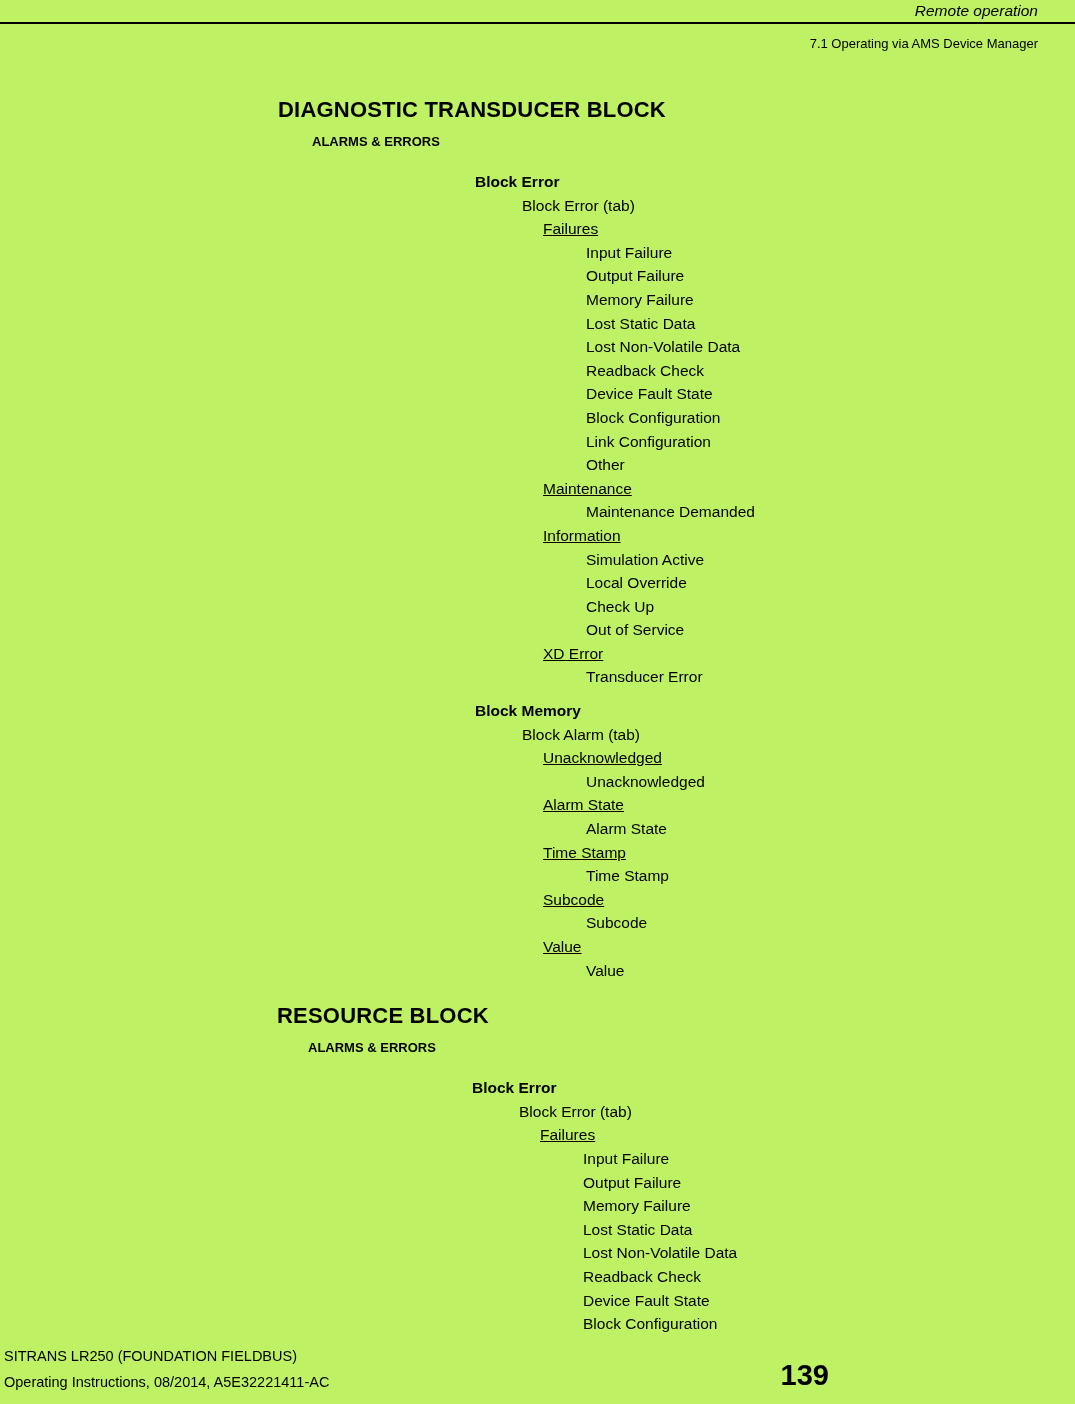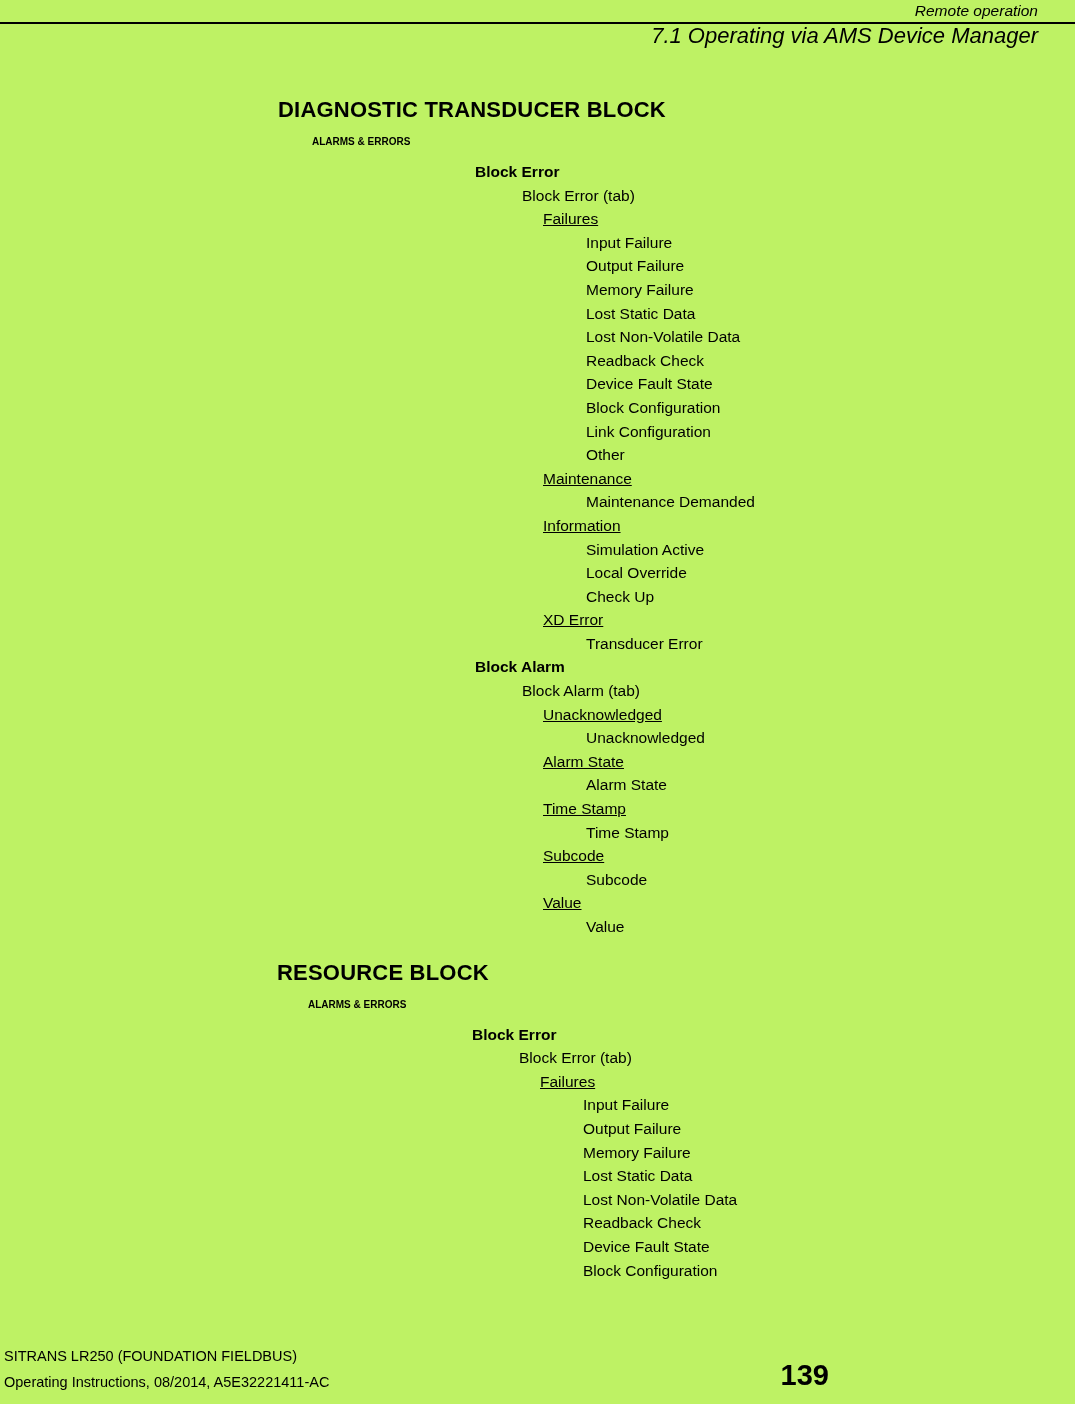--- a/index.html
+++ b/index.html
@@ -40,23 +40,22 @@
     position: absolute;
     left: 0px;
     top: 22px;
     width: 1075px;
     height: 2px;
     background: #000000;
   }
   .header-line-2 {
     position: absolute;
     right: 37px;
-    top: 24px;
-    font-style: italic;
-    font-size: 22px;
+    top: 32px;
+    font-size: 13px;
     line-height: 23px;
     white-space: nowrap;
   }
 
   
   .content {
     position: absolute;
     left: 0;
     top: 96px;
     width: 1075px;
@@ -68,33 +67,34 @@
 
   .block-title {
     font-size: 22px;
     font-weight: bold;
     line-height: 28px;
     letter-spacing: 0.2px;
     white-space: nowrap;
   }
 
   .group-title {
-    font-size: 10px;
+    font-size: 13px;
     font-weight: bold;
     line-height: 24px;
     white-space: nowrap;
   }
 
   .outline-row {
     font-size: 15.5px;
     line-height: 23.6px;
     white-space: nowrap;
   }
   .outline-row.lvl-bold {
     font-weight: bold;
+    margin-top: 10px;
   }
   .outline-row.lvl-underline {
     text-decoration: underline;
   }
 
   .spacer-sm { height: 6px; }
   .spacer-lg { height: 20px; }
 
   
   .page-footer {
@@ -158,23 +158,24 @@
         <div class="outline-row" style="margin-left: 586px;">Device Fault State</div>
         <div class="outline-row" style="margin-left: 586px;">Block Configuration</div>
         <div class="outline-row" style="margin-left: 586px;">Link Configuration</div>
         <div class="outline-row" style="margin-left: 586px;">Other</div>
         <div class="outline-row lvl-underline" style="margin-left: 543px;">Maintenance</div>
         <div class="outline-row" style="margin-left: 586px;">Maintenance Demanded</div>
         <div class="outline-row lvl-underline" style="margin-left: 543px;">Information</div>
         <div class="outline-row" style="margin-left: 586px;">Simulation Active</div>
         <div class="outline-row" style="margin-left: 586px;">Local Override</div>
         <div class="outline-row" style="margin-left: 586px;">Check Up</div>
+        <div class="outline-row" style="margin-left: 586px;">Out of Service</div>
         <div class="outline-row lvl-underline" style="margin-left: 543px;">XD Error</div>
         <div class="outline-row" style="margin-left: 586px;">Transducer Error</div>
-        <div class="outline-row lvl-bold" style="margin-left: 475px;">Block Alarm</div>
+        <div class="outline-row lvl-bold" style="margin-left: 475px;">Block Memory</div>
         <div class="outline-row" style="margin-left: 522px;">Block Alarm (tab)</div>
         <div class="outline-row lvl-underline" style="margin-left: 543px;">Unacknowledged</div>
         <div class="outline-row" style="margin-left: 586px;">Unacknowledged</div>
         <div class="outline-row lvl-underline" style="margin-left: 543px;">Alarm State</div>
         <div class="outline-row" style="margin-left: 586px;">Alarm State</div>
         <div class="outline-row lvl-underline" style="margin-left: 543px;">Time Stamp</div>
         <div class="outline-row" style="margin-left: 586px;">Time Stamp</div>
         <div class="outline-row lvl-underline" style="margin-left: 543px;">Subcode</div>
         <div class="outline-row" style="margin-left: 586px;">Subcode</div>
         <div class="outline-row lvl-underline" style="margin-left: 543px;">Value</div>

